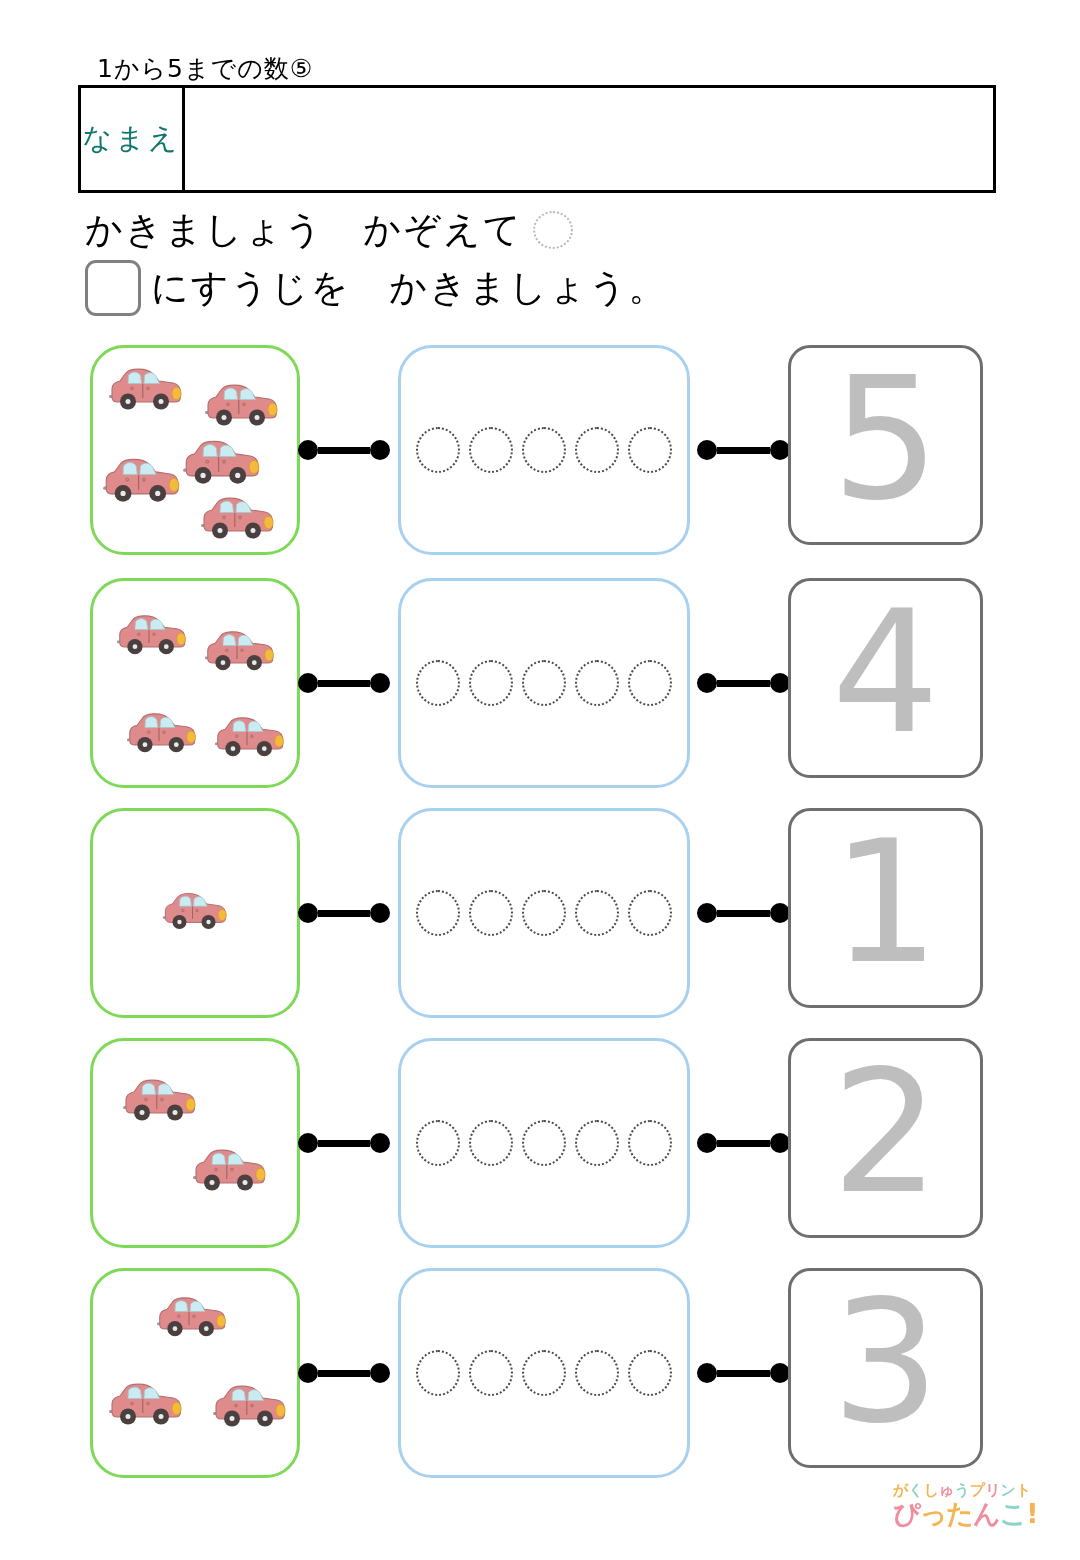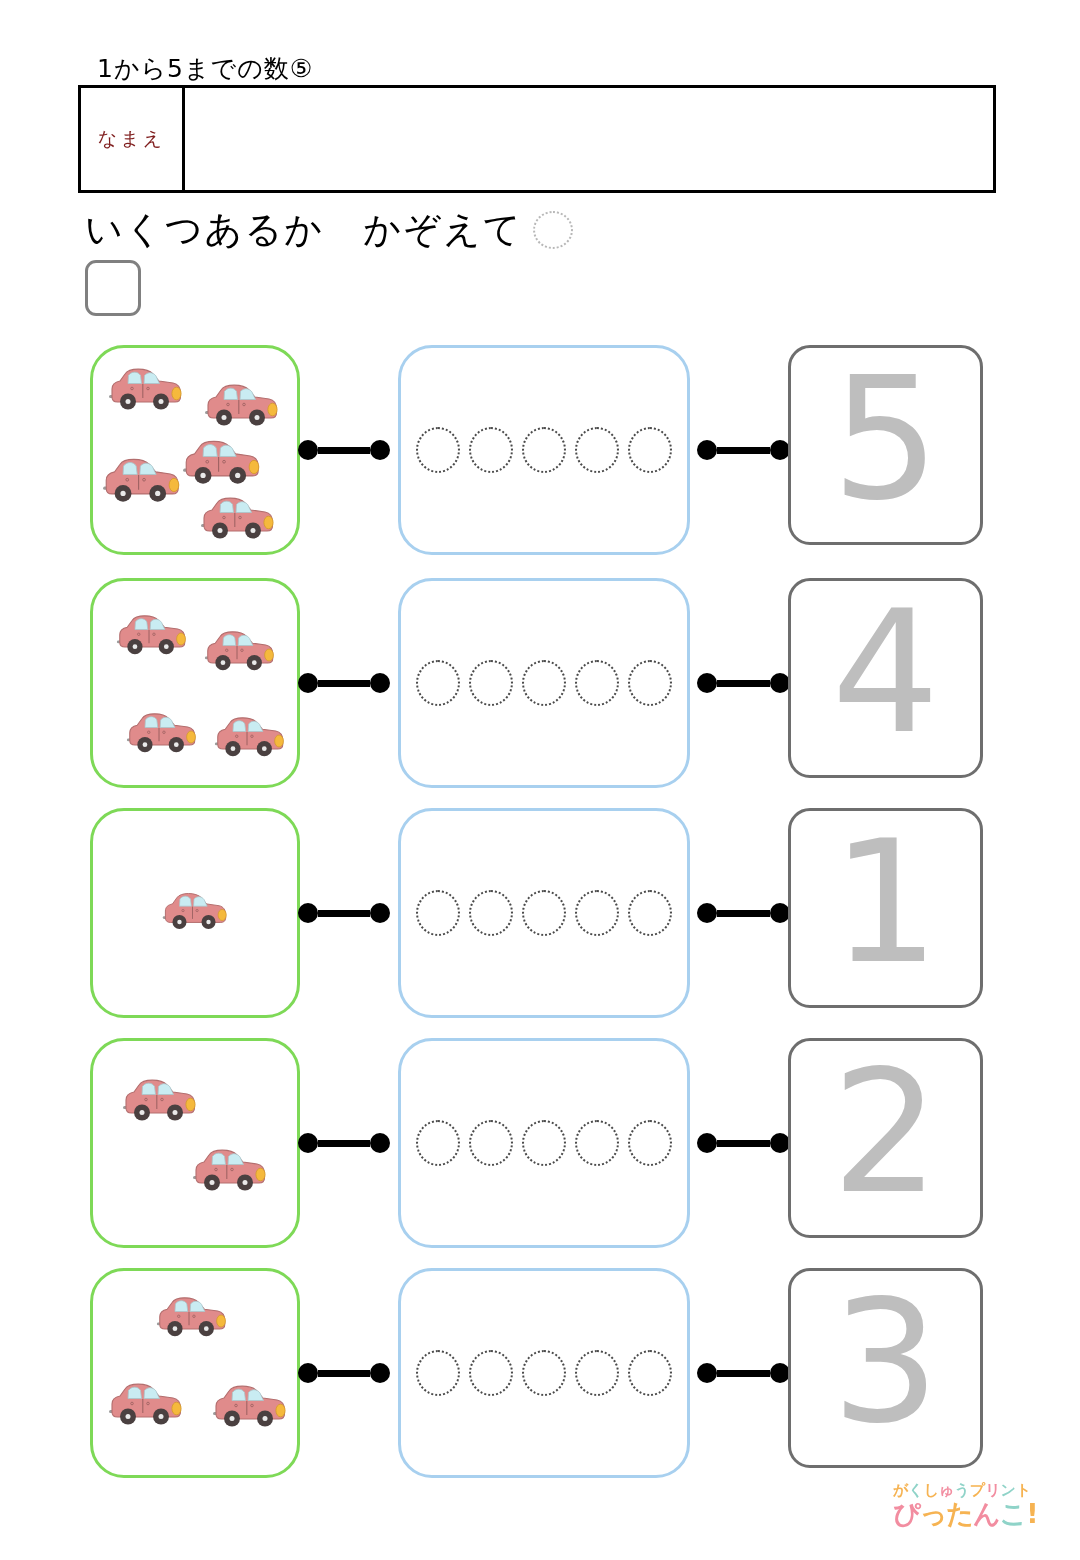--- a/index.html
+++ b/index.html
@@ -15,21 +15,21 @@
     position:absolute;left:97px;top:52px;
     font-size:25px;color:#000;letter-spacing:1px;white-space:nowrap;
   }
   .name-table{
     position:absolute;left:78px;top:85px;width:918px;height:108px;
     border:3px solid #000;box-sizing:border-box;display:flex;
   }
   .name-cell{
     width:104px;flex:0 0 104px;border-right:3px solid #000;
     display:flex;align-items:center;justify-content:center;
-    font-size:19px;color:#7f1d1d;letter-spacing:3px;box-sizing:border-box;
+    font-size:29px;color:#0f766e;letter-spacing:3px;box-sizing:border-box;
   }
   .name-blank{flex:1;}
 
   
   .instr1{
     position:absolute;left:85px;top:205px;
     font-size:37px;color:#000;letter-spacing:2px;white-space:nowrap;
     display:flex;align-items:center;
   }
   .instr2{
@@ -122,26 +122,27 @@
 <div class="sheet">
 
   <div class="title">1から5までの数⑤</div>
 
   <div class="name-table">
     <div class="name-cell">なまえ</div>
     <div class="name-blank"></div>
   </div>
 
   <div class="instr1">
-    <span>いくつあるか　かぞえて</span>
+    <span>かきましょう　かぞえて</span>
     <span class="inline-circle"></span>
   </div>
 
   <div class="instr2">
     <span class="inline-square"></span>
+    <span>にすうじを　かきましょう。</span>
   </div>
 
   <div id="rows-host">
       <div class="row" style="top: 345px;">
         <div class="cars-box">
           <div class="car" style="left: 14px; top: 16px; transform: scale(1); transform-origin: left top;">
   <svg width="78" height="50" viewBox="0 0 78 50">
     <rect x="2" y="31" width="10" height="3" rx="1.5" fill="#9b9b9b"></rect>
     <path d="M18 10 C22 3.5, 40 3.5, 46 10 L52 17 L66 19 C71 20, 73.5 24, 73.5 29
              L73.5 33 C73.5 36, 71.5 38, 68 38 L10.5 38 C7 38, 5 36, 5 33 L5 25

